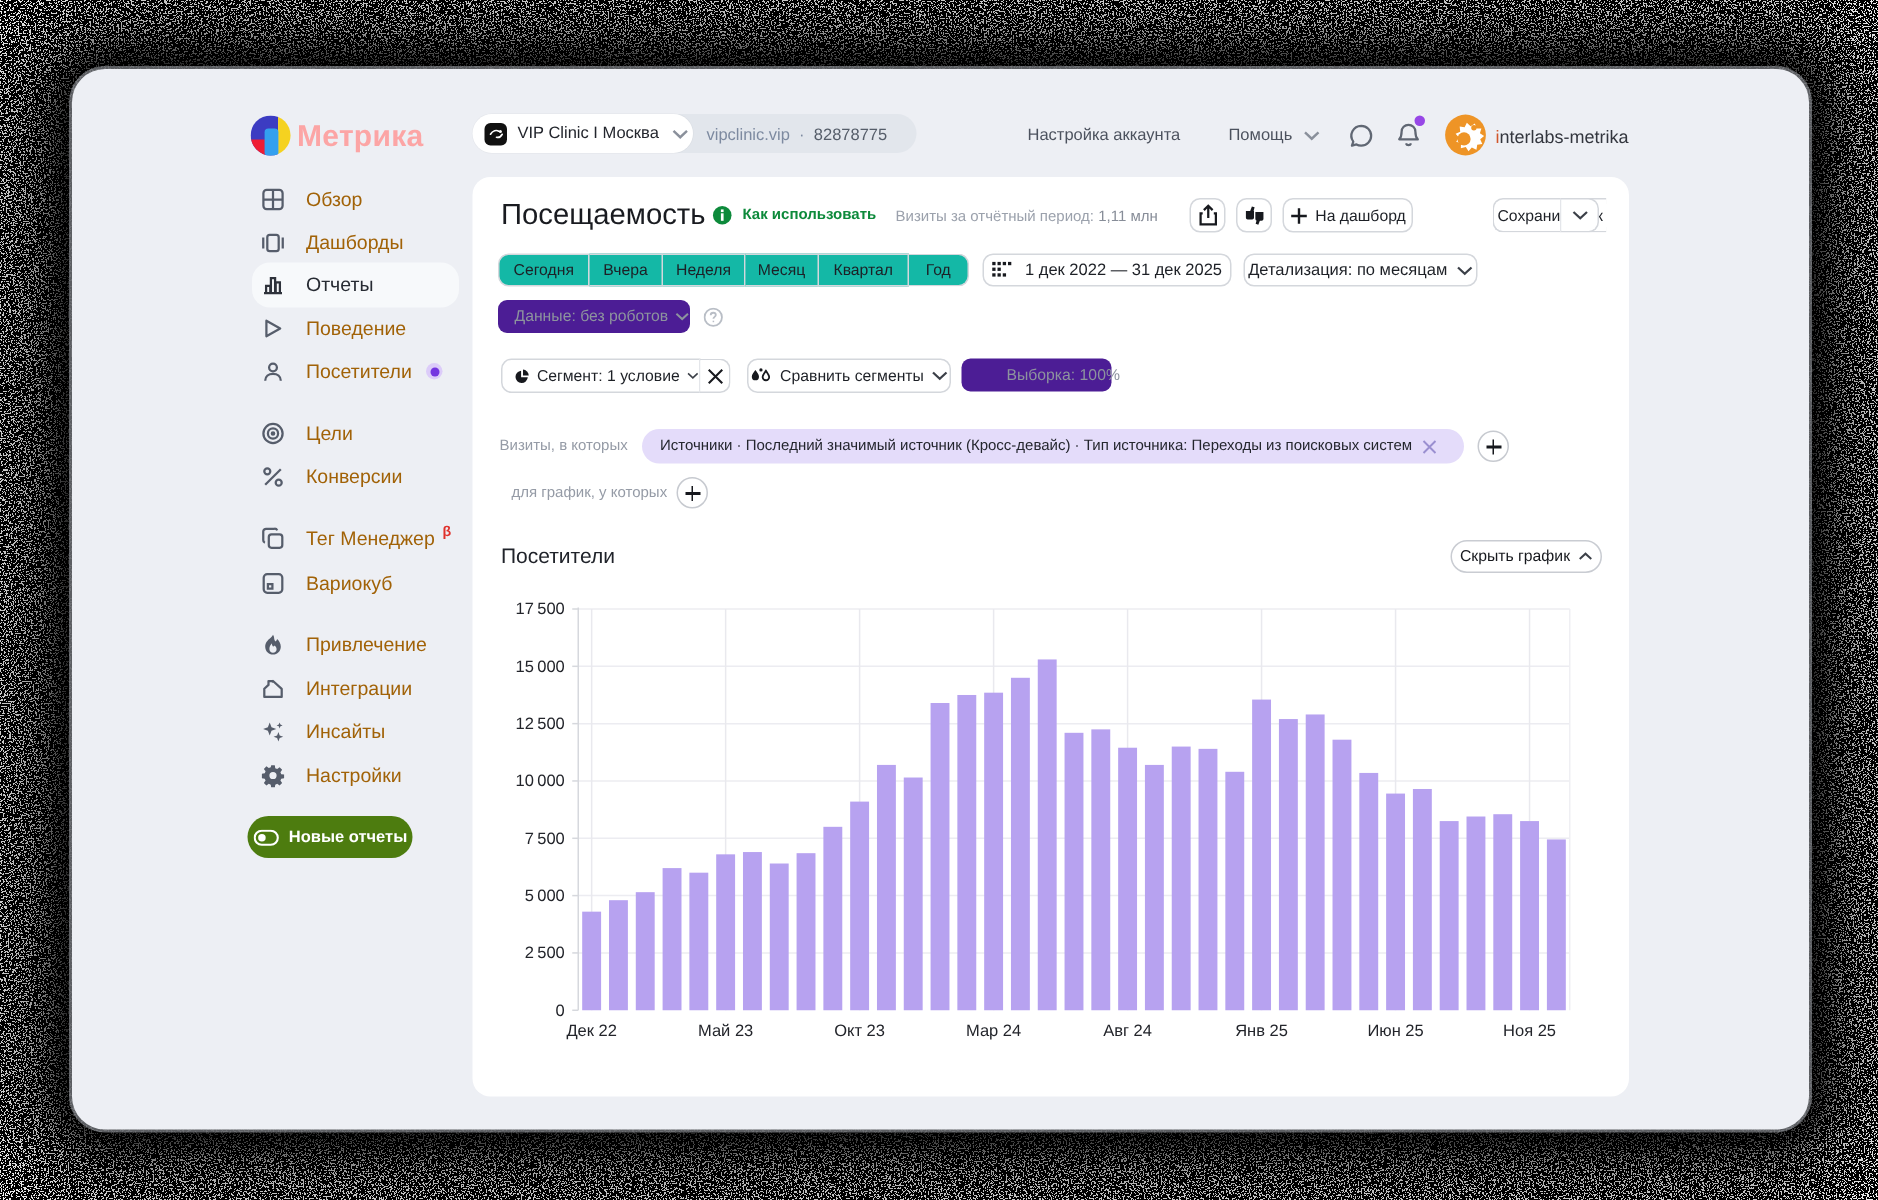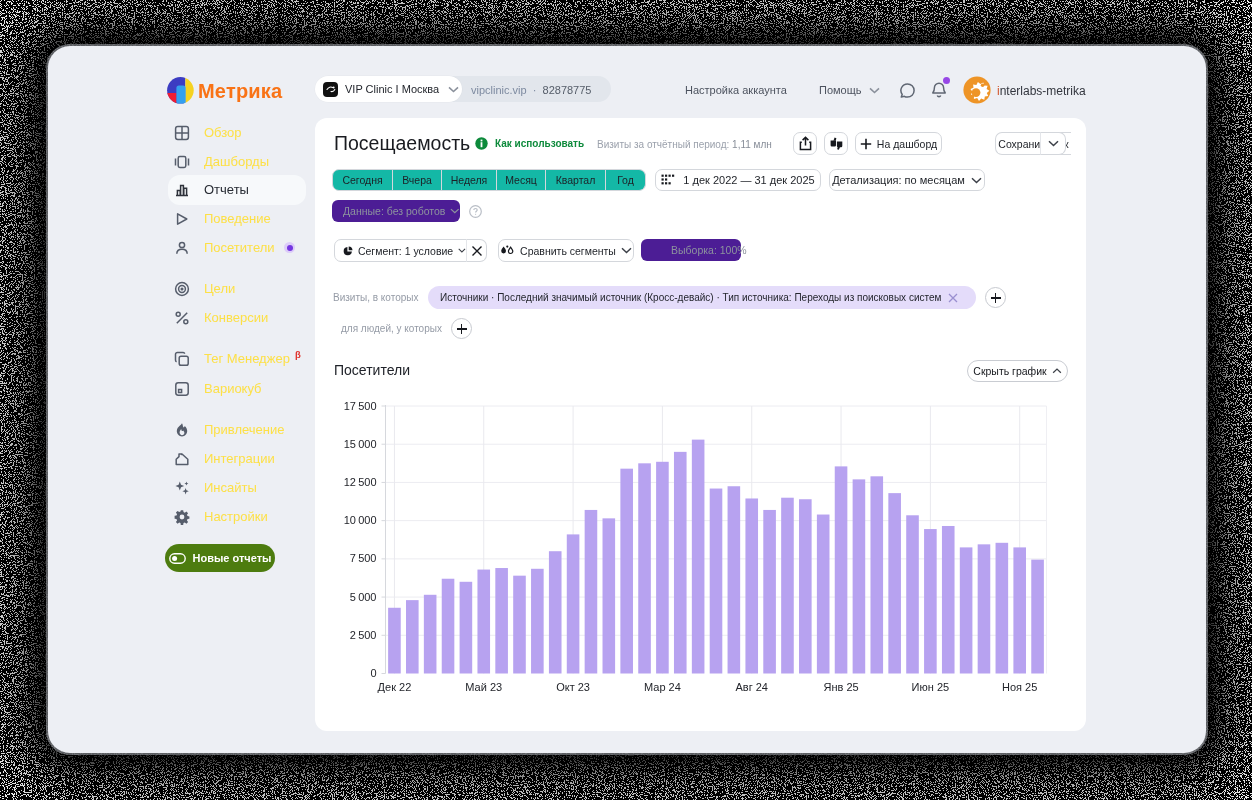--- a/index.html
+++ b/index.html
@@ -12,22 +12,22 @@
     position:absolute; left:48px; top:46px; width:1158px; height:707px;
     background:#edeff4; border-radius:22px;
     box-shadow:0 0 0 2px rgba(205,209,218,0.45), 0 0 24px 10px rgba(0,0,0,0.95), 0 0 70px 34px rgba(0,0,0,0.6);
   }
   .abs { position:absolute; }
   .panel {
     position:absolute; left:315px; top:118px; width:771px; height:613px;
     background:#ffffff; border-radius:12px;
   }
   
-  .logo-text { position:absolute; left:198px; top:81px; font-size:20px; line-height:20px; font-weight:700; color:#f97316; letter-spacing:0.2px; }
-  .nav-item { position:absolute; left:168px; width:140px; height:29px; color:#fde047; font-size:13px; display:flex; align-items:center; }
+  .logo-text { position:absolute; left:198px; top:81px; font-size:20px; line-height:20px; font-weight:700; color:#fca5a5; letter-spacing:0.2px; }
+  .nav-item { position:absolute; left:168px; width:140px; height:29px; color:#a16207; font-size:13px; display:flex; align-items:center; }
   .nav-item .ic { width:16px; height:16px; margin-left:6px; margin-right:14px; flex:0 0 16px; }
   .nav-sel { position:absolute; left:168px; top:175px; width:138px; height:30px; background:#f7f9fb; border-radius:12px; }
   .newrep {
     position:absolute; left:165px; top:544px; width:110px; height:28px;
     background:#4d7c0f; border-radius:14px; color:#fff; font-size:11px; font-weight:700;
     display:flex; align-items:center; justify-content:center; gap:7px;
   }
   .vis-dot { position:absolute; left:284px; top:242px; width:11px; height:11px; border-radius:50%; background:#dcccf9; }
   .vis-dot::after { content:""; position:absolute; left:2.5px; top:2.5px; width:6px; height:6px; border-radius:50%; background:#7436e0; }
   .beta { position:absolute; left:295px; top:349px; color:#e0312b; font-size:9.5px; font-weight:700; }
@@ -358,21 +358,21 @@
     </svg>
 </div>
 
 <div class="flbl" style="left:333px;top:292px">Визиты, в которых</div>
 <div class="fpill">Источники&nbsp;·&nbsp;Последний значимый источник (Кросс-девайс)&nbsp;·&nbsp;Тип источника: Переходы из поисковых систем
   <svg style="margin-left:6px" width="12" height="12" viewBox="0 0 12 12" stroke="#9a8fd0" stroke-width="1.3" fill="none">
       <path d="M2 2l8 8M10 2l-8 8"></path>
     </svg>
 </div>
 <div class="plus" style="left:985px;top:287px"></div>
-<div class="flbl" style="left:341px;top:323px">для людей, у которых</div>
+<div class="flbl" style="left:341px;top:323px">для график, у которых</div>
 <div class="plus" style="left:451px;top:318px"></div>
 
 <div class="vh">Посетители</div>
 <div class="hidegraph">Скрыть график
   <svg width="10" height="6" viewBox="0 0 11 7" fill="none" stroke="#3c4048" stroke-width="1.5">
       <path d="M1 5.5L5.5 1.3L10 5.5"></path>
     </svg>
 </div>
 <svg class="abs" style="left:330px;top:398px" width="740" height="300" font-family="Liberation Sans, sans-serif">
     <line x1="55.5" y1="237.29" x2="716.5" y2="237.29" stroke="#ececf1" stroke-width="1"></line>

